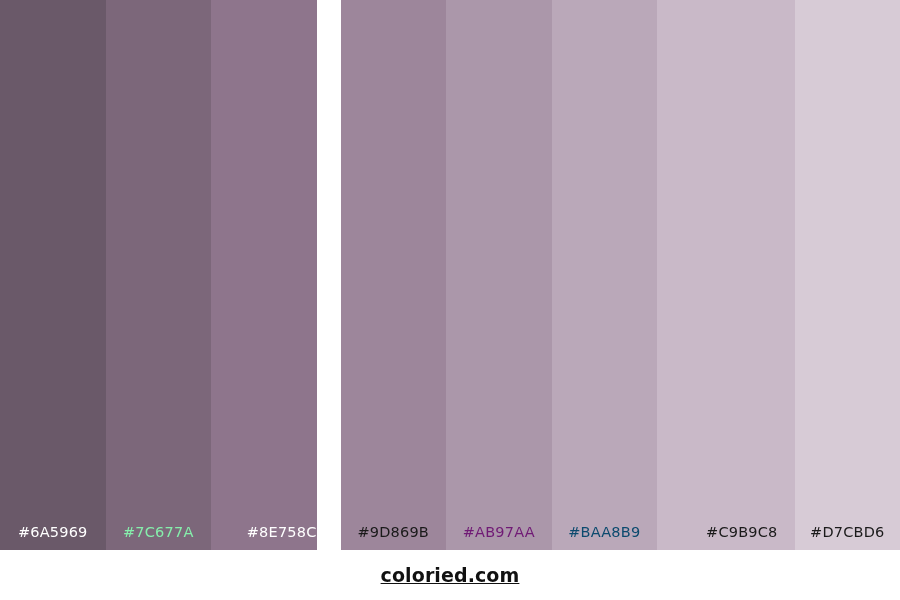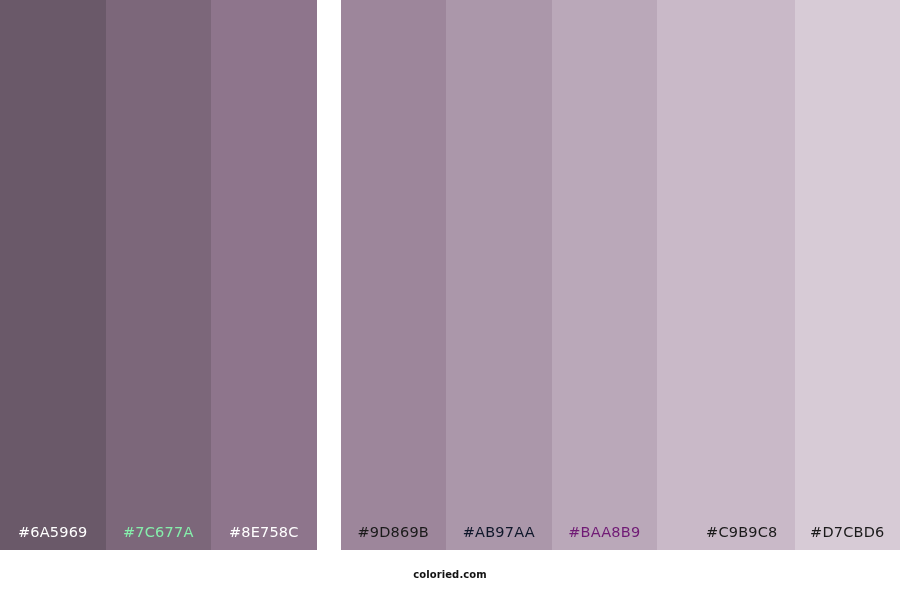--- a/index.html
+++ b/index.html
@@ -68,50 +68,51 @@
   #footer-bar {
     width: 900px;
     height: 50px;
     background: #ffffff;
     display: flex;
     align-items: center;
     justify-content: center;
   }
 
   #footer-brand {
-    font-size: 10px;
+    font-size: 19px;
     font-weight: 700;
     color: #111111;
     letter-spacing: 0.1px;
     line-height: 1;
+    text-decoration: underline;
   }
 </style>
 </head>
 <body>
 
 <div id="palette-page">
 
   <div id="swatch-strip">
       <div class="swatch on-dark" style="background-color: rgb(106, 89, 105);">
         <span class="swatch-label" style="color: rgb(255, 255, 255);">#6A5969</span>
       </div>
       <div class="swatch on-dark" style="background-color: rgb(124, 103, 122);">
         <span class="swatch-label" style="color: #86efac;">#7C677A</span>
       </div>
       <div class="swatch on-dark" style="background-color: rgb(142, 117, 140);">
-        <span class="swatch-label" style="color: rgb(255, 255, 255);">#8E758C</span>
+        <span class="swatch-label" style="color: rgb(255, 255, 255); text-align: right;">#8E758C</span>
       </div>
       <div class="swatch on-light" style="background-color: rgb(157, 134, 155); margin-left: 24px;">
         <span class="swatch-label" style="color: rgb(26, 26, 26);">#9D869B</span>
       </div>
       <div class="swatch on-light" style="background-color: rgb(171, 151, 170);">
-        <span class="swatch-label" style="color: #0f172a;">#AB97AA</span>
+        <span class="swatch-label" style="color: #701a75;">#AB97AA</span>
       </div>
       <div class="swatch on-light" style="background-color: rgb(186, 168, 185);">
-        <span class="swatch-label" style="color: #701a75;">#BAA8B9</span>
+        <span class="swatch-label" style="color: #0c4a6e;">#BAA8B9</span>
       </div>
       <div class="swatch on-light" style="background-color: rgb(201, 185, 200); padding-left: 32px;">
         <span class="swatch-label" style="color: rgb(26, 26, 26);">#C9B9C8</span>
       </div>
       <div class="swatch on-light" style="background-color: rgb(215, 203, 214);">
         <span class="swatch-label" style="color: rgb(26, 26, 26);">#D7CBD6</span>
       </div>
     </div>
 
   <div id="footer-bar">

